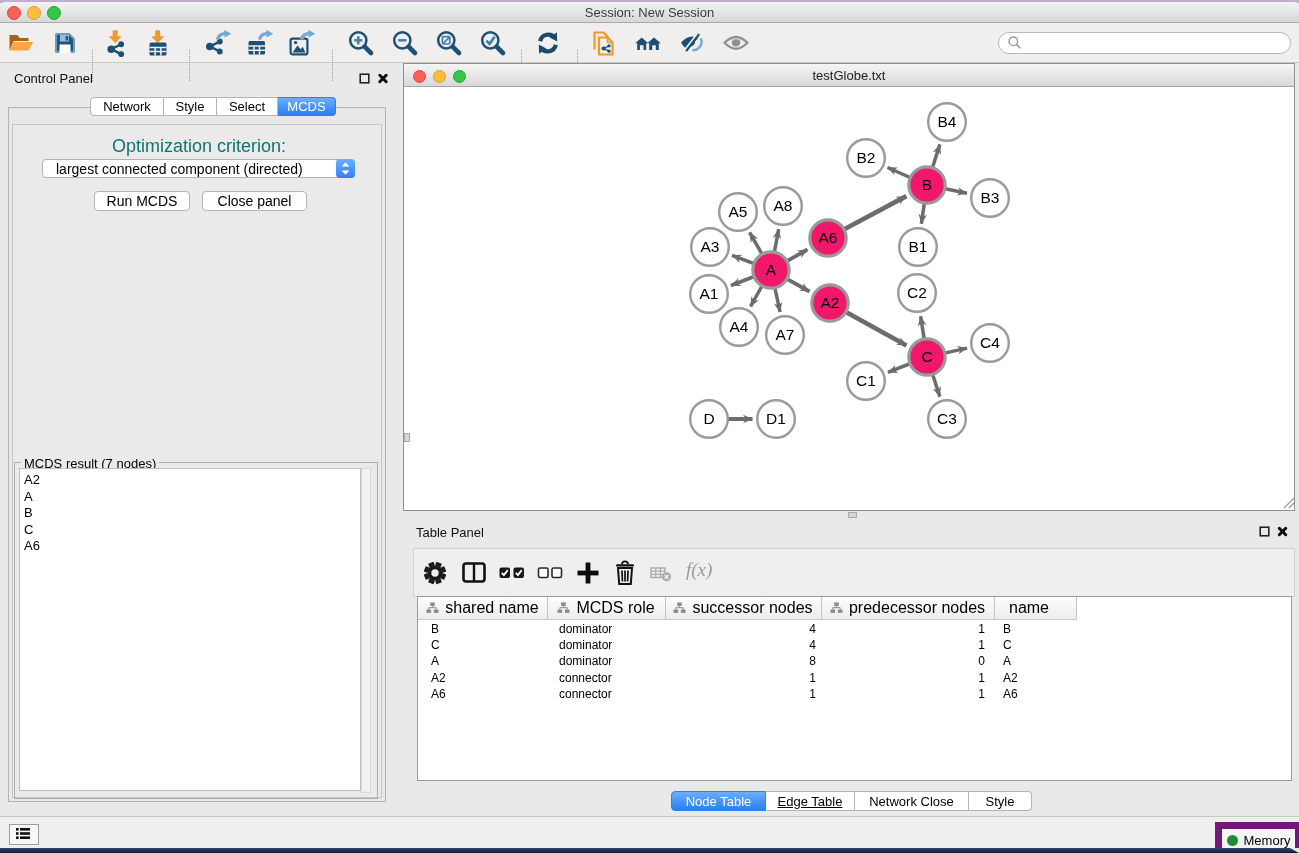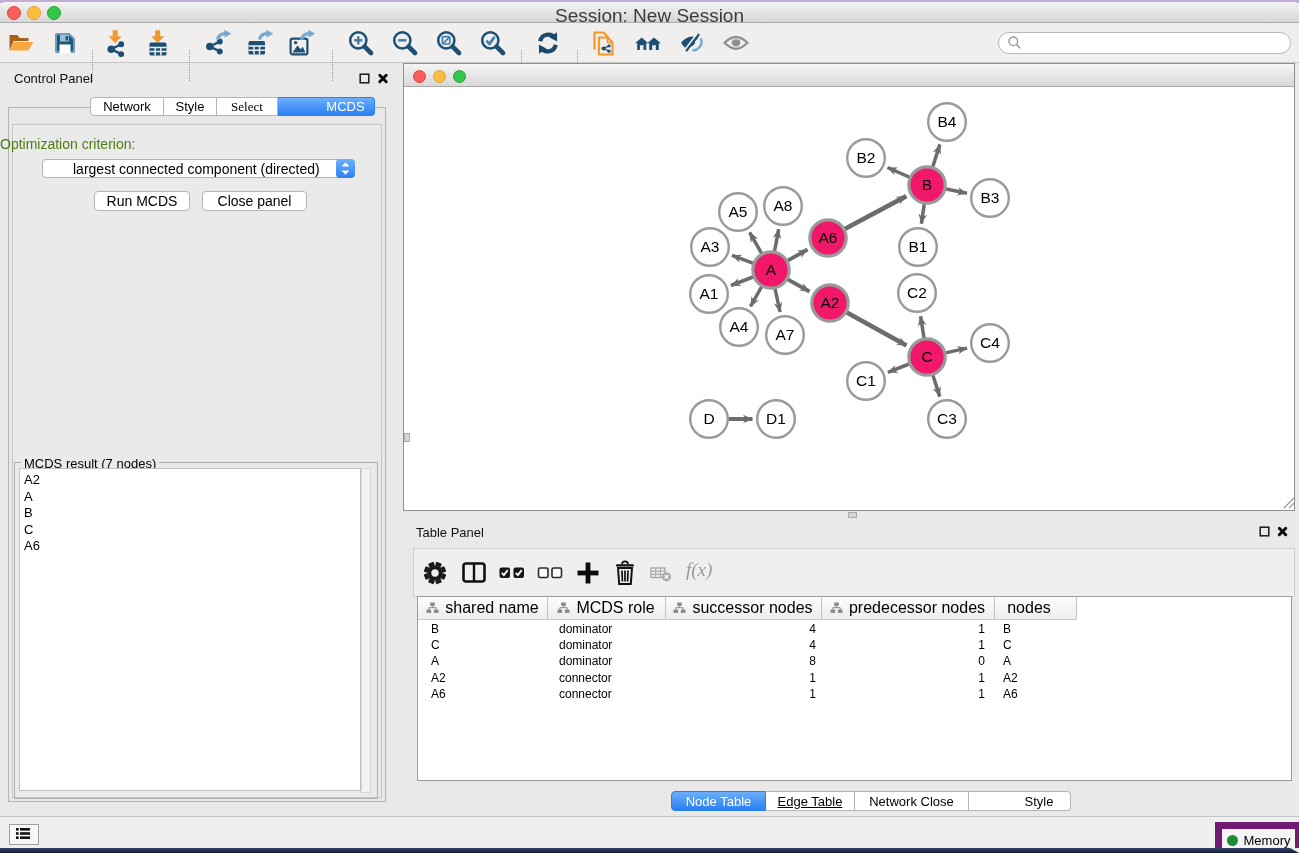--- a/index.html
+++ b/index.html
@@ -6,39 +6,39 @@
   body{width:1299px;height:853px;overflow:hidden;font-family:"Liberation Sans",sans-serif;background:#e9e9e9;position:relative;}
   .abs{position:absolute;}
   
   #deskTop{left:0;top:0;width:1299px;height:3px;background:#c3aed3;}
   
   #titlebar{left:0;top:2px;width:1299px;height:20px;background:linear-gradient(#f3f3f3,#d7d7d7);border-bottom:1px solid #aaa;border-radius:5px 5px 0 0;}
   .tl{position:absolute;width:12px;height:12px;border-radius:50%;top:3.5px;}
   #titlebar .tl1{left:7px;background:#f75f58;border:0.5px solid #e0443e;}
   #titlebar .tl2{left:27px;background:#fbbd3e;border:0.5px solid #e0a032;}
   #titlebar .tl3{left:47px;background:#35c649;border:0.5px solid #24a433;}
-  #titleText{left:0;top:4.5px;width:1299px;text-align:center;font-size:19px;color:#3b3b3b;}
+  #titleText{left:0;top:4.5px;width:1299px;text-align:center;font-size:13px;color:#3b3b3b;}
   
   #toolbar{left:0;top:23px;width:1299px;height:39px;background:#f0efee;border-bottom:1px solid #c9c9c9;}
   .sep{position:absolute;top:27px;height:31px;width:0;border-left:1px dotted #9a9a9a;}
   .ticon{position:absolute;top:29px;}
   #search{left:998px;top:32px;width:291px;height:20px;background:#fff;border:1px solid #b9b9b9;border-radius:11px;}
   
   #cpTitle{left:14px;top:71px;font-size:13px;color:#111;}
   #cpInner{left:8px;top:107px;width:376px;height:693px;border:1px solid #b4b4b4;background:#e8e8e8;}
   #cpInner2{left:12px;top:124px;width:368px;height:672px;border:1px solid #c6c6c6;background:#eaeaea;}
   
   .seg{position:absolute;display:flex;font-size:13px;}
   .seg .s{background:#fff;border:1px solid #b4b4b4;border-left:none;color:#000;display:flex;align-items:center;justify-content:center;}
   .seg .s.first{border-left:1px solid #b4b4b4;border-radius:4px 0 0 4px;}
-  .seg .s.last{border-radius:0 4px 4px 0;padding-left:39px;}
+  .seg .s.last{border-radius:0 4px 4px 0;}
   .seg .s.sel{background:linear-gradient(#6caefc,#2a7ff3);color:#fff;border-color:#2a7ff3;}
   #cpTabs{left:78px;top:97px;height:19px;}
-  #optLabel{left:0px;top:136px;width:398px;text-align:left;font-size:14px;color:#4d7c0f;}
-  #combo{left:42px;top:159px;width:312px;height:19px;background:#fff;border:1px solid #b1b1b1;border-radius:4px;font-size:14px;color:#000;line-height:19px;padding-left:30px;box-sizing:border-box;}
+  #optLabel{left:0px;top:136px;width:398px;text-align:center;font-size:18px;color:#0f766e;}
+  #combo{left:42px;top:159px;width:312px;height:19px;background:#fff;border:1px solid #b1b1b1;border-radius:4px;font-size:14px;color:#000;line-height:19px;padding-left:13px;box-sizing:border-box;}
   #comboBtn{left:336px;top:159px;width:19px;height:19px;background:linear-gradient(#6cb0fd,#2f7ff5);border-radius:4px;}
   .btn{position:absolute;height:18px;background:#fff;border:1px solid #b4b4b4;border-radius:4px;font-size:14px;color:#000;display:flex;align-items:center;justify-content:center;}
   #runBtn{left:94px;top:191px;width:94px;}
   #closeBtn{left:202px;top:191px;width:103px;}
   
   #grp{left:14px;top:462px;width:362px;height:335px;border:1px solid #adadad;}
   #grpLabel{left:21px;top:456px;background:#eaeaea;padding:0 3px;font-size:13px;color:#000;}
   #grpList{left:19px;top:468px;width:342px;height:323px;background:#fff;border:1px solid #c0c0c0;font-size:13px;color:#000;line-height:16.5px;padding:3px 0 0 4px;box-sizing:border-box;}
   #grpScroll{left:361px;top:468px;width:8px;height:323px;background:#f2f2f2;border:1px solid #d8d8d8;}
   
@@ -203,39 +203,40 @@
       <line x1="9.6" y1="9.6" x2="13.2" y2="13.2" stroke="#9a9a9a" stroke-width="1.6"></line>
     </svg>
   </div>
 
 <div class="abs" id="cpTitle">Control Panel</div>
 <div class="abs" id="cpInner"></div>
 <div class="abs" id="cpInner2"></div>
 <div class="abs seg" id="cpTabs">
   <div class="s first" style="width:72px;margin-left:12px;">Network</div>
   <div class="s" style="width:52px;">Style</div>
-  <div class="s" style="width:60px;font-family:Liberation Serif, serif;">Select</div>
+  <div class="s" style="width:60px;">Select</div>
   <div class="s sel last" style="width:57px;">MCDS</div>
 </div>
 <div class="abs" id="optLabel">Optimization criterion:</div>
 <div class="abs" id="combo">largest connected component (directed)</div>
 <div class="abs" id="comboBtn"></div>
 <div class="abs btn" id="runBtn">Run MCDS</div>
 <div class="abs btn" id="closeBtn">Close panel</div>
 <div class="abs" id="grp"></div>
 <div class="abs" id="grpLabel">MCDS result (7 nodes)</div>
 <div class="abs" id="grpList">A2<br>A<br>B<br>C<br>A6</div>
 <div class="abs" id="grpScroll"></div>
 
 <div class="abs" id="netwin">
   <div class="abs" id="netTitle">
       <div class="tl tl1"></div>
       <div class="tl tl2"></div>
       <div class="tl tl3"></div>
     </div>
+  <div class="abs" id="netTitleText">testGlobe.txt</div>
   <svg class="abs" id="graph" style="left:0px;top:22px;" width="892" height="424" viewBox="404 85 892 424">
 <defs>
         <marker id="arw" markerWidth="12" markerHeight="10" refX="10" refY="4.7" orient="auto" markerUnits="userSpaceOnUse">
           <path d="M0.4,0.4 L10.4,4.7 L0.4,9 L3.4,4.7 z" fill="#6c6c6c"></path>
         </marker>
       </defs>
 <g stroke="#6c6c6c" marker-end="url(#arw)">
 <line x1="765.6" y1="259.4" x2="749.6" y2="231.4" stroke-width="3.5"></line>
 <line x1="773.0" y1="258.2" x2="778.7" y2="228.1" stroke-width="3.5"></line>
 <line x1="760.7" y1="265.1" x2="732.0" y2="254.3" stroke-width="3.5"></line>
@@ -409,21 +410,21 @@
             <rect x="0.5" y="7.5" width="4.6" height="3.4"></rect>
             <rect x="7.9" y="7.5" width="4.6" height="3.4"></rect>
           </g>
           <g stroke="#8a8a8a" stroke-width="1">
             <path d="M6.5 3.9 L6.5 5.7 M2.8 7.5 L2.8 5.7 L10.2 5.7 L10.2 7.5" fill="none"></path>
           </g>
         </svg>
         <span>predecessor nodes</span>
       </div>
       <div class="hcell" style="left:576px;width:82px">
-        <span style="margin-right:12px">nodes</span>
+        <span style="margin-right:12px">name</span>
       </div>
     </div>
     <div class="trow" style="left:13px;top:24.0px;width:100px">B</div>
     <div class="trow" style="left:141px;top:24.0px;width:120px">dominator</div>
     <div class="trow" style="left:248px;top:24.0px;width:150px;text-align:right">4</div>
     <div class="trow" style="left:417px;top:24.0px;width:150px;text-align:right">1</div>
     <div class="trow" style="left:585px;top:24.0px;width:80px">B</div>
     <div class="trow" style="left:13px;top:40.2px;width:100px">C</div>
     <div class="trow" style="left:141px;top:40.2px;width:120px">dominator</div>
     <div class="trow" style="left:248px;top:40.2px;width:150px;text-align:right">4</div>

